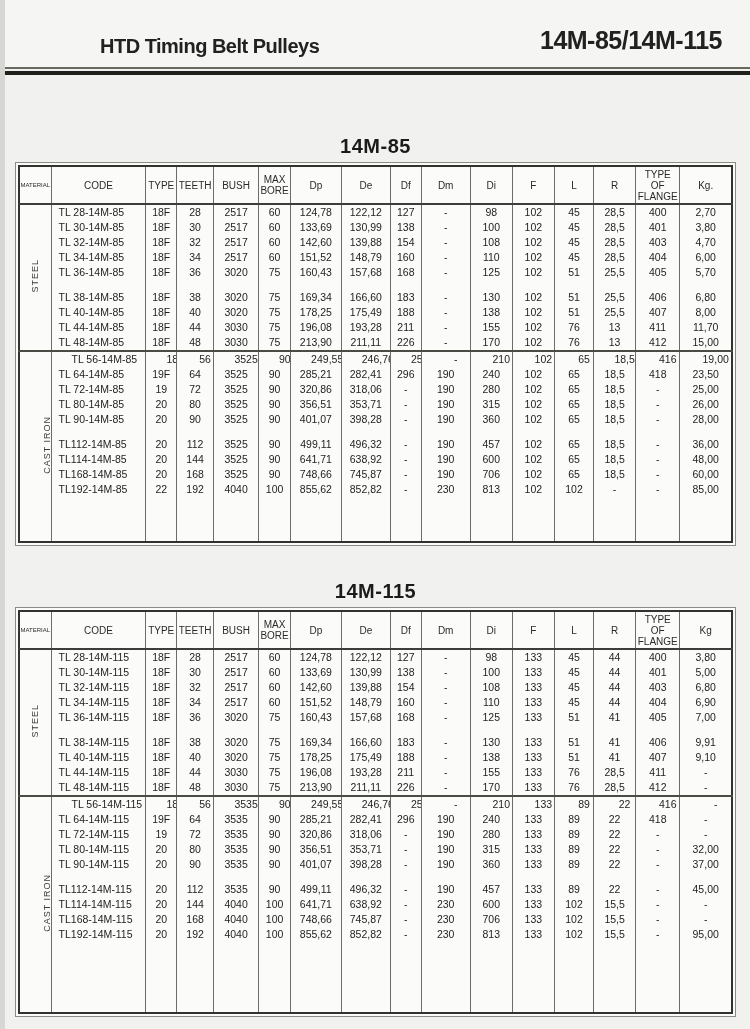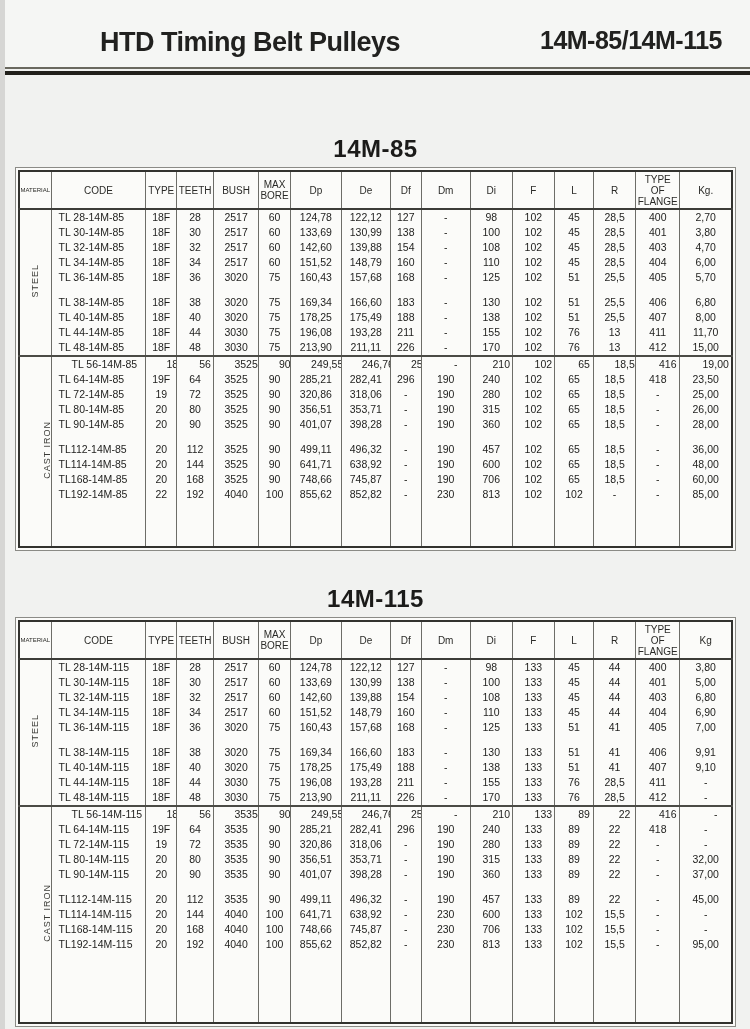--- a/index.html
+++ b/index.html
@@ -7,32 +7,32 @@
     width:750px;height:1029px;position:relative;overflow:hidden;
     background:#f1f2f0;color:#1d1d1b;
     font-family:"Liberation Sans",sans-serif;
   }
   .scan-edge{position:absolute;left:0;top:0;width:5px;height:100%;background:#d6d6d4;}
   .page-header{
     display:flex;justify-content:space-between;align-items:flex-end;
     padding:26px 28px 10px 100px;background:#f5f6f4;
   }
   .catalog-title{
-    font-size:27px;font-weight:bold;line-height:1.12;color:#21211f;letter-spacing:-0.5px;
+    font-size:20px;font-weight:bold;line-height:1.12;color:#21211f;letter-spacing:-0.5px;
   }
   .model-range{font-size:25px;font-weight:bold;color:#21211f;letter-spacing:-0.5px;padding-bottom:2px;}
   .header-divider{
     height:2px;border-top:2px solid #6a695f;border-bottom:4px solid #21201b;
     margin:0;background:transparent;
   }
   .table-block{margin:0 14px 0 15px;}
   .table-block.first{margin-top:60px;}
   .table-block.second{margin-top:34px;}
   .table-title{
-    text-align:center;font-size:24px;font-weight:bold;letter-spacing:0.5px;
+    text-align:center;font-size:20px;font-weight:bold;letter-spacing:0.5px;
     margin-bottom:4px;color:#1b1b19;
   }
   .table-frame{border:1px solid #8b8b86;padding:2px;background:#fbfbf9;}
   table.data-table{
     border-collapse:collapse;table-layout:fixed;width:100%;
     border:2px solid #32322e;background:#fbfbf9;
   }
   .data-table th,.data-table td{
     border-left:1px solid #6d6d68;border-right:1px solid #6d6d68;
     padding:0;overflow:hidden;

